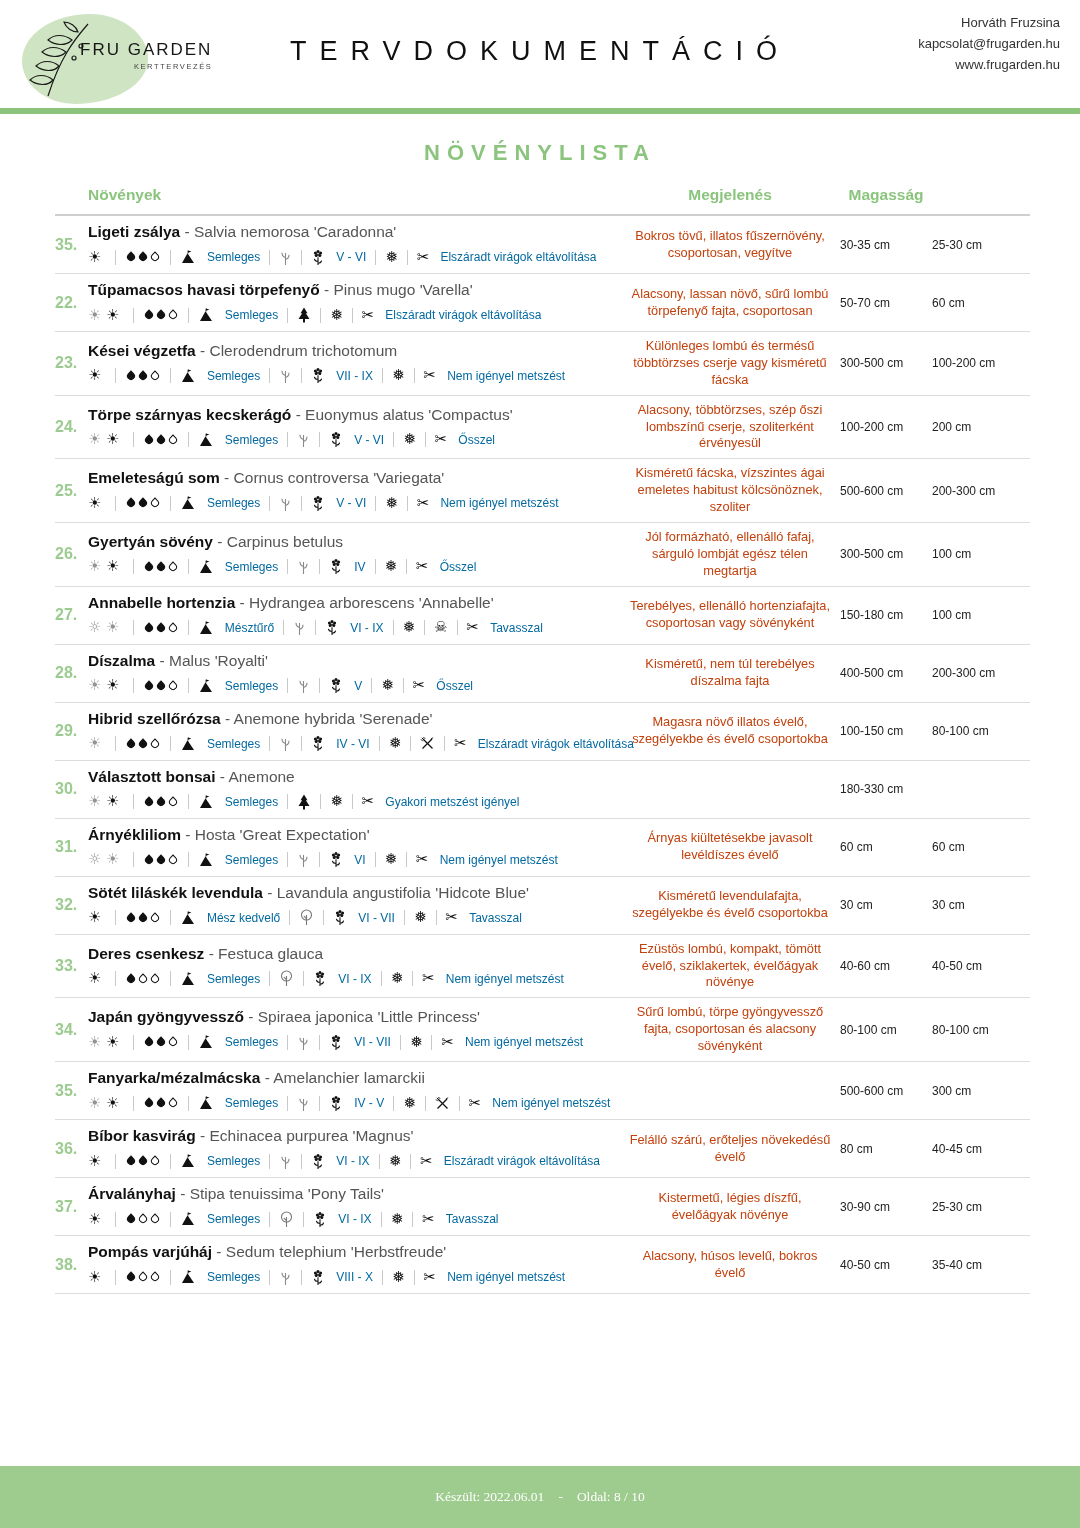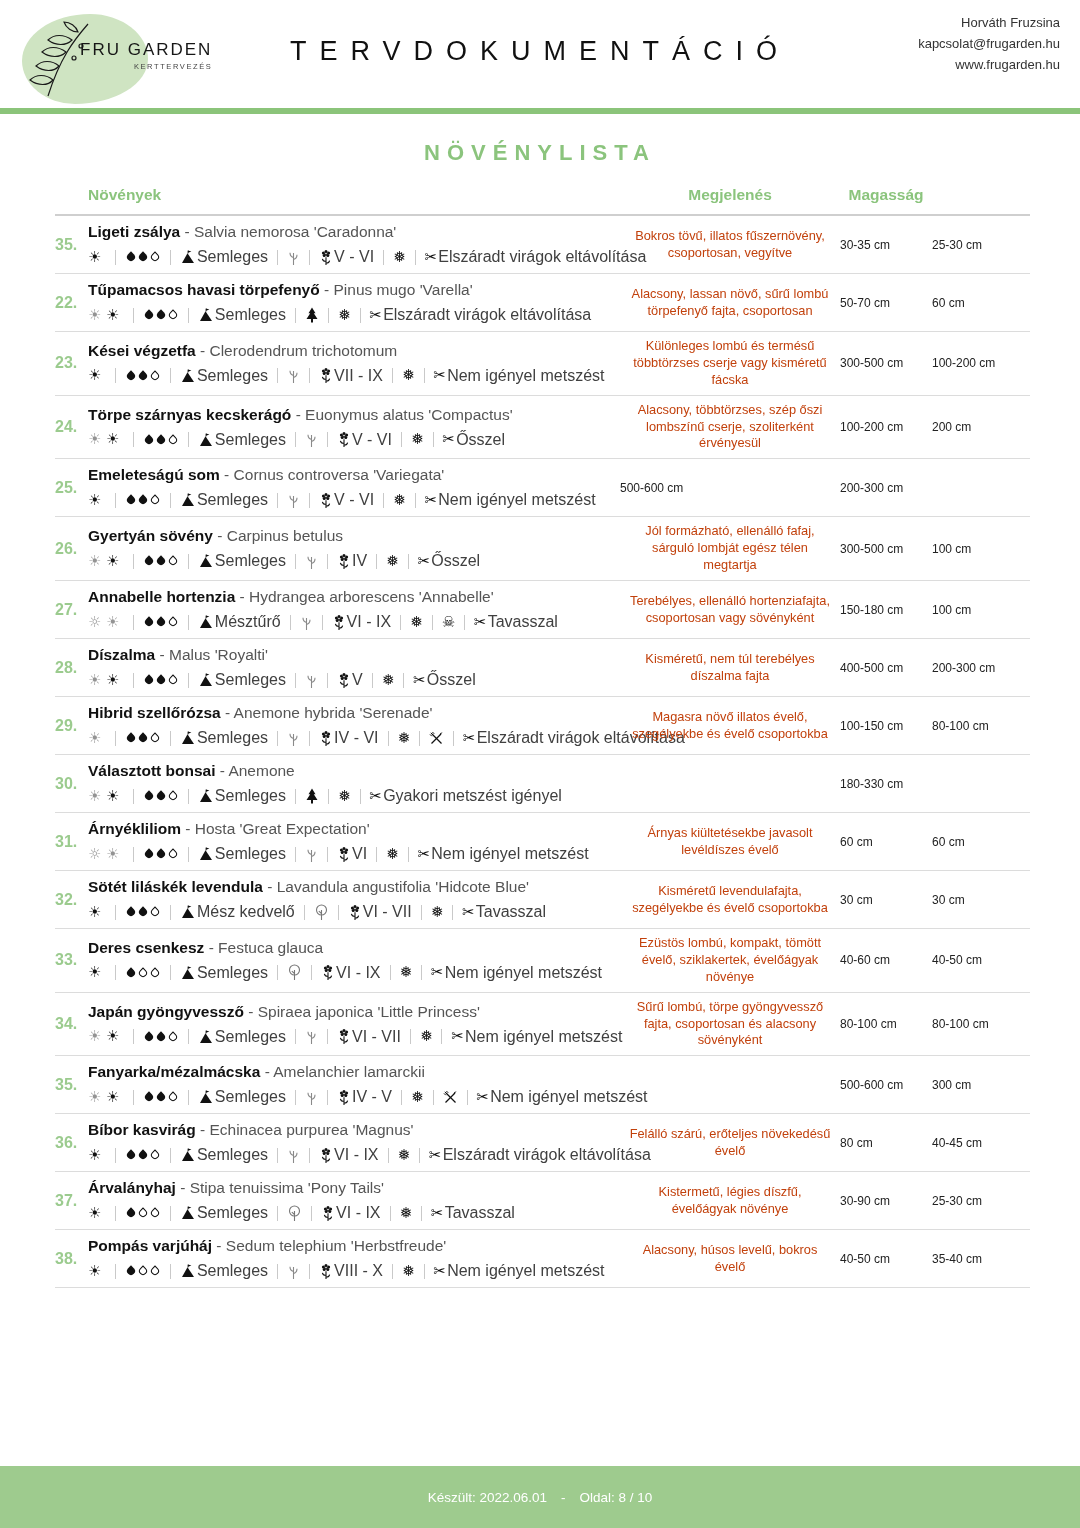--- a/index.html
+++ b/index.html
@@ -46,28 +46,28 @@
   .latin{color:#555;}
   .icons{display:flex;align-items:center;margin-top:5px;height:20px;}
   .sep{width:1px;height:15px;background:#c9c9c9;margin:0 9px;flex:0 0 auto;}
   .glyph{font-family:"DejaVu Sans",sans-serif;font-size:15px;line-height:1;color:#111;}
   .sun.half{opacity:.45;}
   .sun.outline{color:#999;}
   .drops{display:inline-flex;align-items:center;}
   .drop{width:8px;height:8px;background:#111;border-radius:0 50% 50% 50%;
     transform:rotate(45deg);display:inline-block;margin:0 2px;}
   .drop.empty{background:#fff;border:1px solid #111;}
-  .icon-label{font-size:16px;color:#404040;margin-left:1px;white-space:nowrap;}
+  .icon-label{font-size:12px;color:#0369a1;margin-left:11px;white-space:nowrap;}
   .svgw{display:inline-flex;align-items:center;line-height:0;}
   .desc{font-size:12.8px;color:#c2410c;text-align:center;line-height:1.32;padding:0 6px;}
   .hcol{font-size:12px;color:#222;text-align:left;white-space:nowrap;}
 
   
   .footer{position:absolute;left:0;right:0;bottom:0;height:62px;background:var(--band-green);
-    color:#fff;display:flex;align-items:center;justify-content:center;font-size:13.5px;gap:14px;}
+    color:#fff;display:flex;align-items:center;justify-content:center;font-size:13.5px;gap:14px;font-family:Liberation Serif, serif;}
 </style>
 </head>
 <body>
 
 <div class="page">
 
   <div class="hdr">
     <div class="logo">
       <div class="logo-blob"></div>
       <div class="logo-art">
@@ -392,20 +392,21 @@
               </svg>
             </span>
             <span class="icon-label">V - VI</span>
             <span class="sep"></span>
             <span class="glyph">❅</span>
             <span class="sep"></span>
             <span class="glyph">✂</span>
             <span class="icon-label">Nem igényel metszést</span>
           </div>
         </div>
+        <div class="desc">Kisméretű fácska, vízszintes ágai emeletes habitust kölcsönöznek, szoliter</div>
         <div class="hcol">500-600 cm</div>
         <div class="hcol">200-300 cm</div>
       </div>
       <div class="grid row">
         <div class="num">26.</div>
         <div>
           <div class="plant-line"><span class="plant-name">Gyertyán sövény</span><span class="latin"> - Carpinus betulus</span></div>
           <div class="icons">
             <span class="glyph sun half">☀</span>
             <span>&nbsp;</span>

